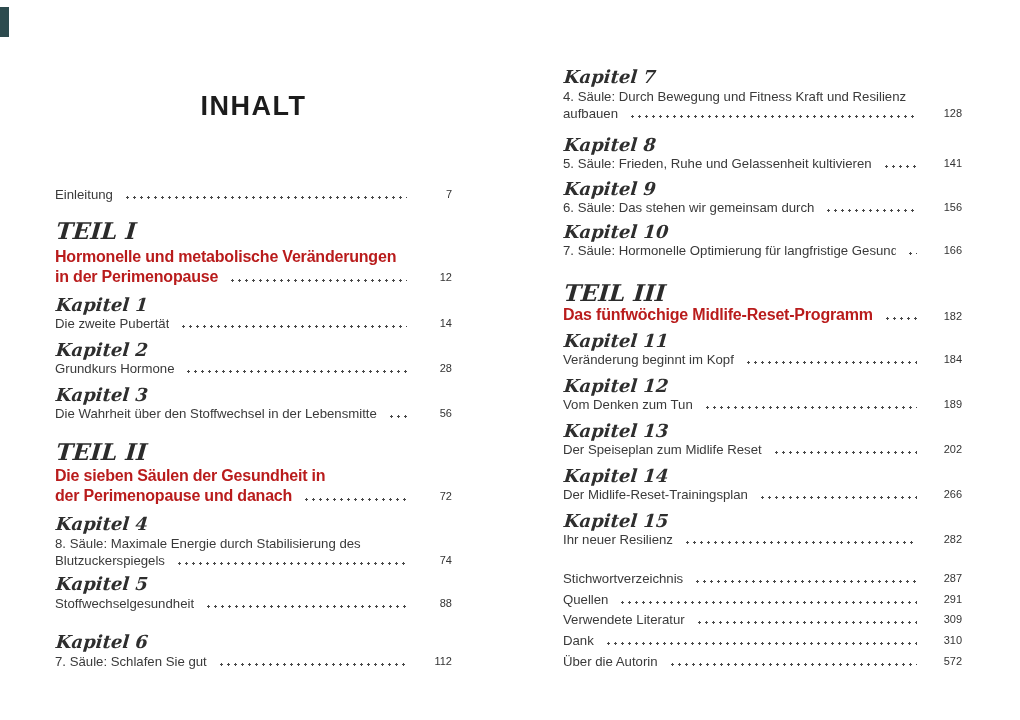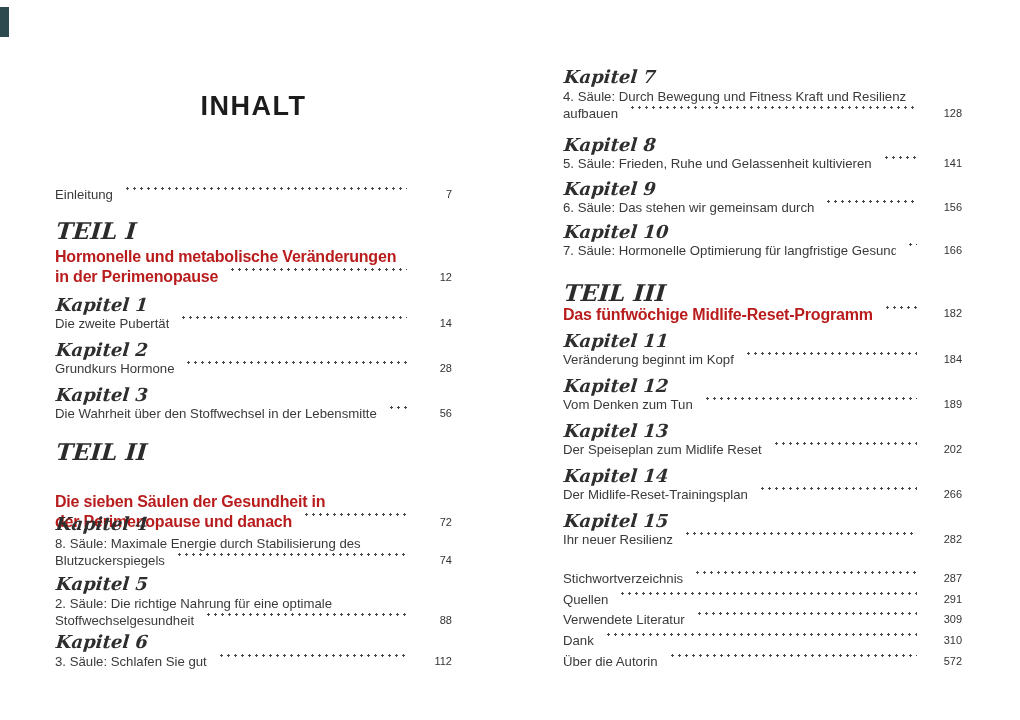--- a/index.html
+++ b/index.html
@@ -23,21 +23,21 @@
   .part {
     font-family:"DejaVu Serif", serif; font-style:italic; font-weight:bold;
     font-size:23px; line-height:26px; color:#2b2b2b;
     transform:skewX(-5deg); transform-origin:left bottom;
   }
   .kap {
     font-family:"DejaVu Serif", serif; font-style:italic; font-weight:bold;
     font-size:18px; line-height:22px; color:#2e2e2e;
     transform:skewX(-5deg); transform-origin:left bottom;
   }
-  .row { display:flex; align-items:flex-start; line-height:17px; }
+  .row { display:flex; align-items:flex-end; line-height:17px; }
   .lbl {
     white-space:nowrap; flex-shrink:1; min-width:0; overflow:hidden;
     font-size:13.2px; color:#3a3a3a;
   }
   .line1 { font-size:13.2px; line-height:17px; white-space:nowrap; }
   .dots {
     flex:1 1 auto; min-width:10px; height:5px;
     margin:0 13px 3px 11px;
     background-image:radial-gradient(circle, #474747 1.15px, rgba(0,0,0,0) 1.4px);
     background-size:7px 5px; background-repeat:repeat-x; background-position:0 100%;
@@ -92,52 +92,51 @@
 
   <div class="item kap" style="top:384px">Kapitel 3</div>
   <div class="item row" style="top:405px">
     <span class="lbl">Die Wahrheit über den Stoffwechsel in der Lebensmitte</span>
     <div class="dots"></div>
     <span class="pg">56</span>
   </div>
 
   <div class="item part" style="top:439px">TEIL II</div>
 
-  <div class="item bold" style="top:492px">
+  <div class="item bold" style="top:466px">
     <div class="line1">Die sieben Säulen der Gesundheit in</div>
     <div class="row">
       <span class="lbl">der Perimenopause und danach</span>
       <div class="dots"></div>
       <span class="pg" style="font-weight:normal">72</span>
     </div>
   </div>
 
   <div class="item kap" style="top:513px">Kapitel 4</div>
   <div class="item" style="top:535px">
     <div class="line1">8. Säule: Maximale Energie durch Stabilisierung des</div>
     <div class="row">
       <span class="lbl">Blutzuckerspiegels</span>
       <div class="dots"></div>
       <span class="pg">74</span>
     </div>
   </div>
 
   <div class="item kap" style="top:573px">Kapitel 5</div>
   <div class="item" style="top:595px">
-    <div class="line1">2. Säule: Die richtige Nahrung für eine optimale</div>
     <div class="row">
       <span class="lbl">Stoffwechselgesundheit</span>
       <div class="dots"></div>
       <span class="pg">88</span>
     </div>
   </div>
 
   <div class="item kap" style="top:631px">Kapitel 6</div>
   <div class="item row" style="top:653px">
-    <span class="lbl">3. Säule: Schlafen Sie gut</span>
+    <span class="lbl">7. Säule: Schlafen Sie gut</span>
     <div class="dots"></div>
     <span class="pg">112</span>
   </div>
 
 </div>
 
 <div class="col col-right">
 
   <div class="item kap" style="top:66px">Kapitel 7</div>
   <div class="item" style="top:88px">

